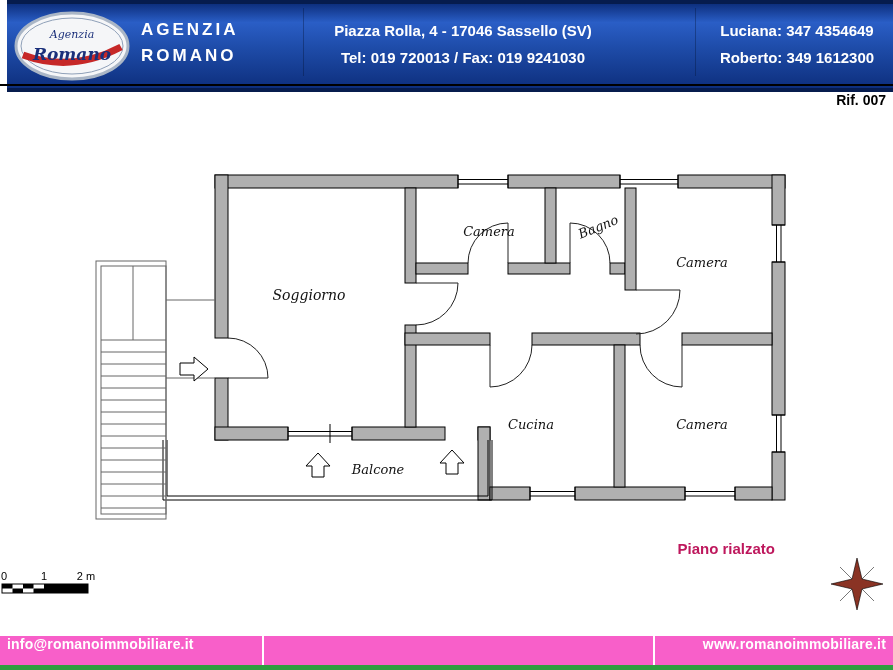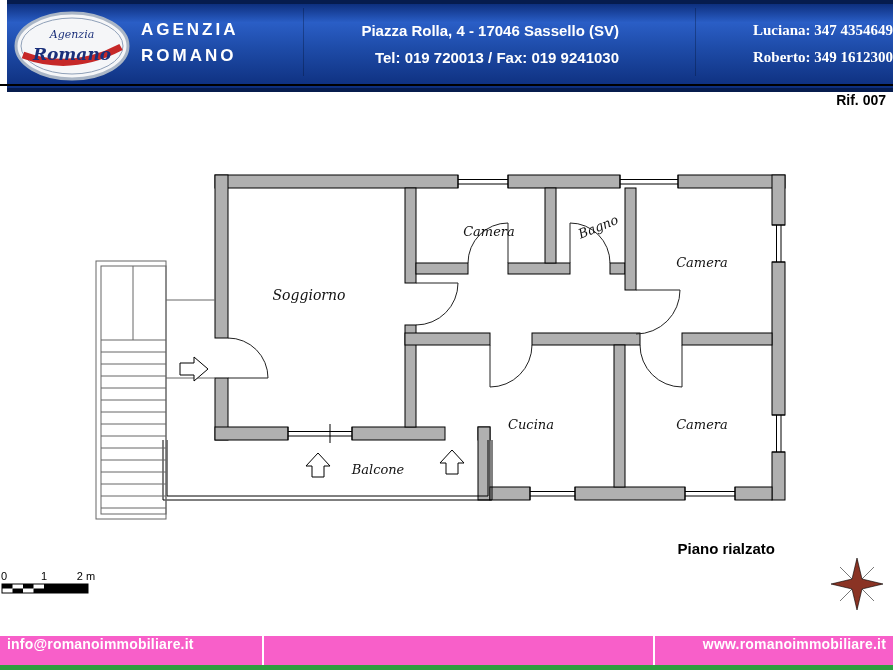--- a/index.html
+++ b/index.html
@@ -8,27 +8,27 @@
     background:#fff;font-family:"Liberation Sans",sans-serif;
   }
   
   .header{
     position:absolute;top:0;left:7px;width:893px;height:92px;box-sizing:border-box;
     background:linear-gradient(180deg,#0d2f7e 0%,#2a5ec6 22%,#1d4aa6 55%,#143a8e 82%,#0d2f7e 100%);
     border-top:4px solid #061c4e;border-bottom:4px solid #061c4e;color:#fff;
   }
   .logo{position:absolute;left:6px;top:7px;}
   .agency-name{position:absolute;left:134px;top:13px;font-size:17px;font-weight:bold;letter-spacing:3px;line-height:26px;}
-  .address-block{position:absolute;left:300px;top:13px;width:312px;text-align:right;font-size:15px;font-weight:bold;line-height:27px;}
-  .contact-block{position:absolute;left:694px;top:13px;width:192px;text-align:right;font-size:15px;font-weight:bold;line-height:27px;font-family:Liberation Serif, serif;}
+  .address-block{position:absolute;left:300px;top:13px;width:312px;text-align:center;font-size:15px;font-weight:bold;line-height:27px;}
+  .contact-block{position:absolute;left:694px;top:13px;width:192px;text-align:center;font-size:15px;font-weight:bold;line-height:27px;}
   .hdr-div{position:absolute;top:4px;height:68px;width:1px;background:rgba(4,16,50,.35);}
   .black-line{position:absolute;top:84px;left:0;width:893px;height:2px;background:#000;}
   
   .ref{position:absolute;top:92px;right:7px;font-size:14px;font-weight:bold;color:#000;margin-left:46px;}
-  .floor-label{position:absolute;top:540px;left:565px;width:210px;text-align:right;font-size:15px;font-weight:bold;color:#000000;}
+  .floor-label{position:absolute;top:540px;left:565px;width:210px;text-align:right;font-size:15px;font-weight:bold;color:#be185d;}
   
   .plan{position:absolute;top:0;left:0;}
   
   .footer{
     position:absolute;top:636px;left:0;width:893px;height:29px;box-sizing:border-box;
     background:#f85fc9;color:#fff;font-size:14px;font-weight:bold;letter-spacing:.2px;
     display:flex;justify-content:space-between;padding:0 7px;
   }
   .footer-sep{position:absolute;top:0;width:2px;height:29px;background:#fff;}
   .green-bar{position:absolute;top:665px;left:0;width:893px;height:5px;background:#2e9e40;}

